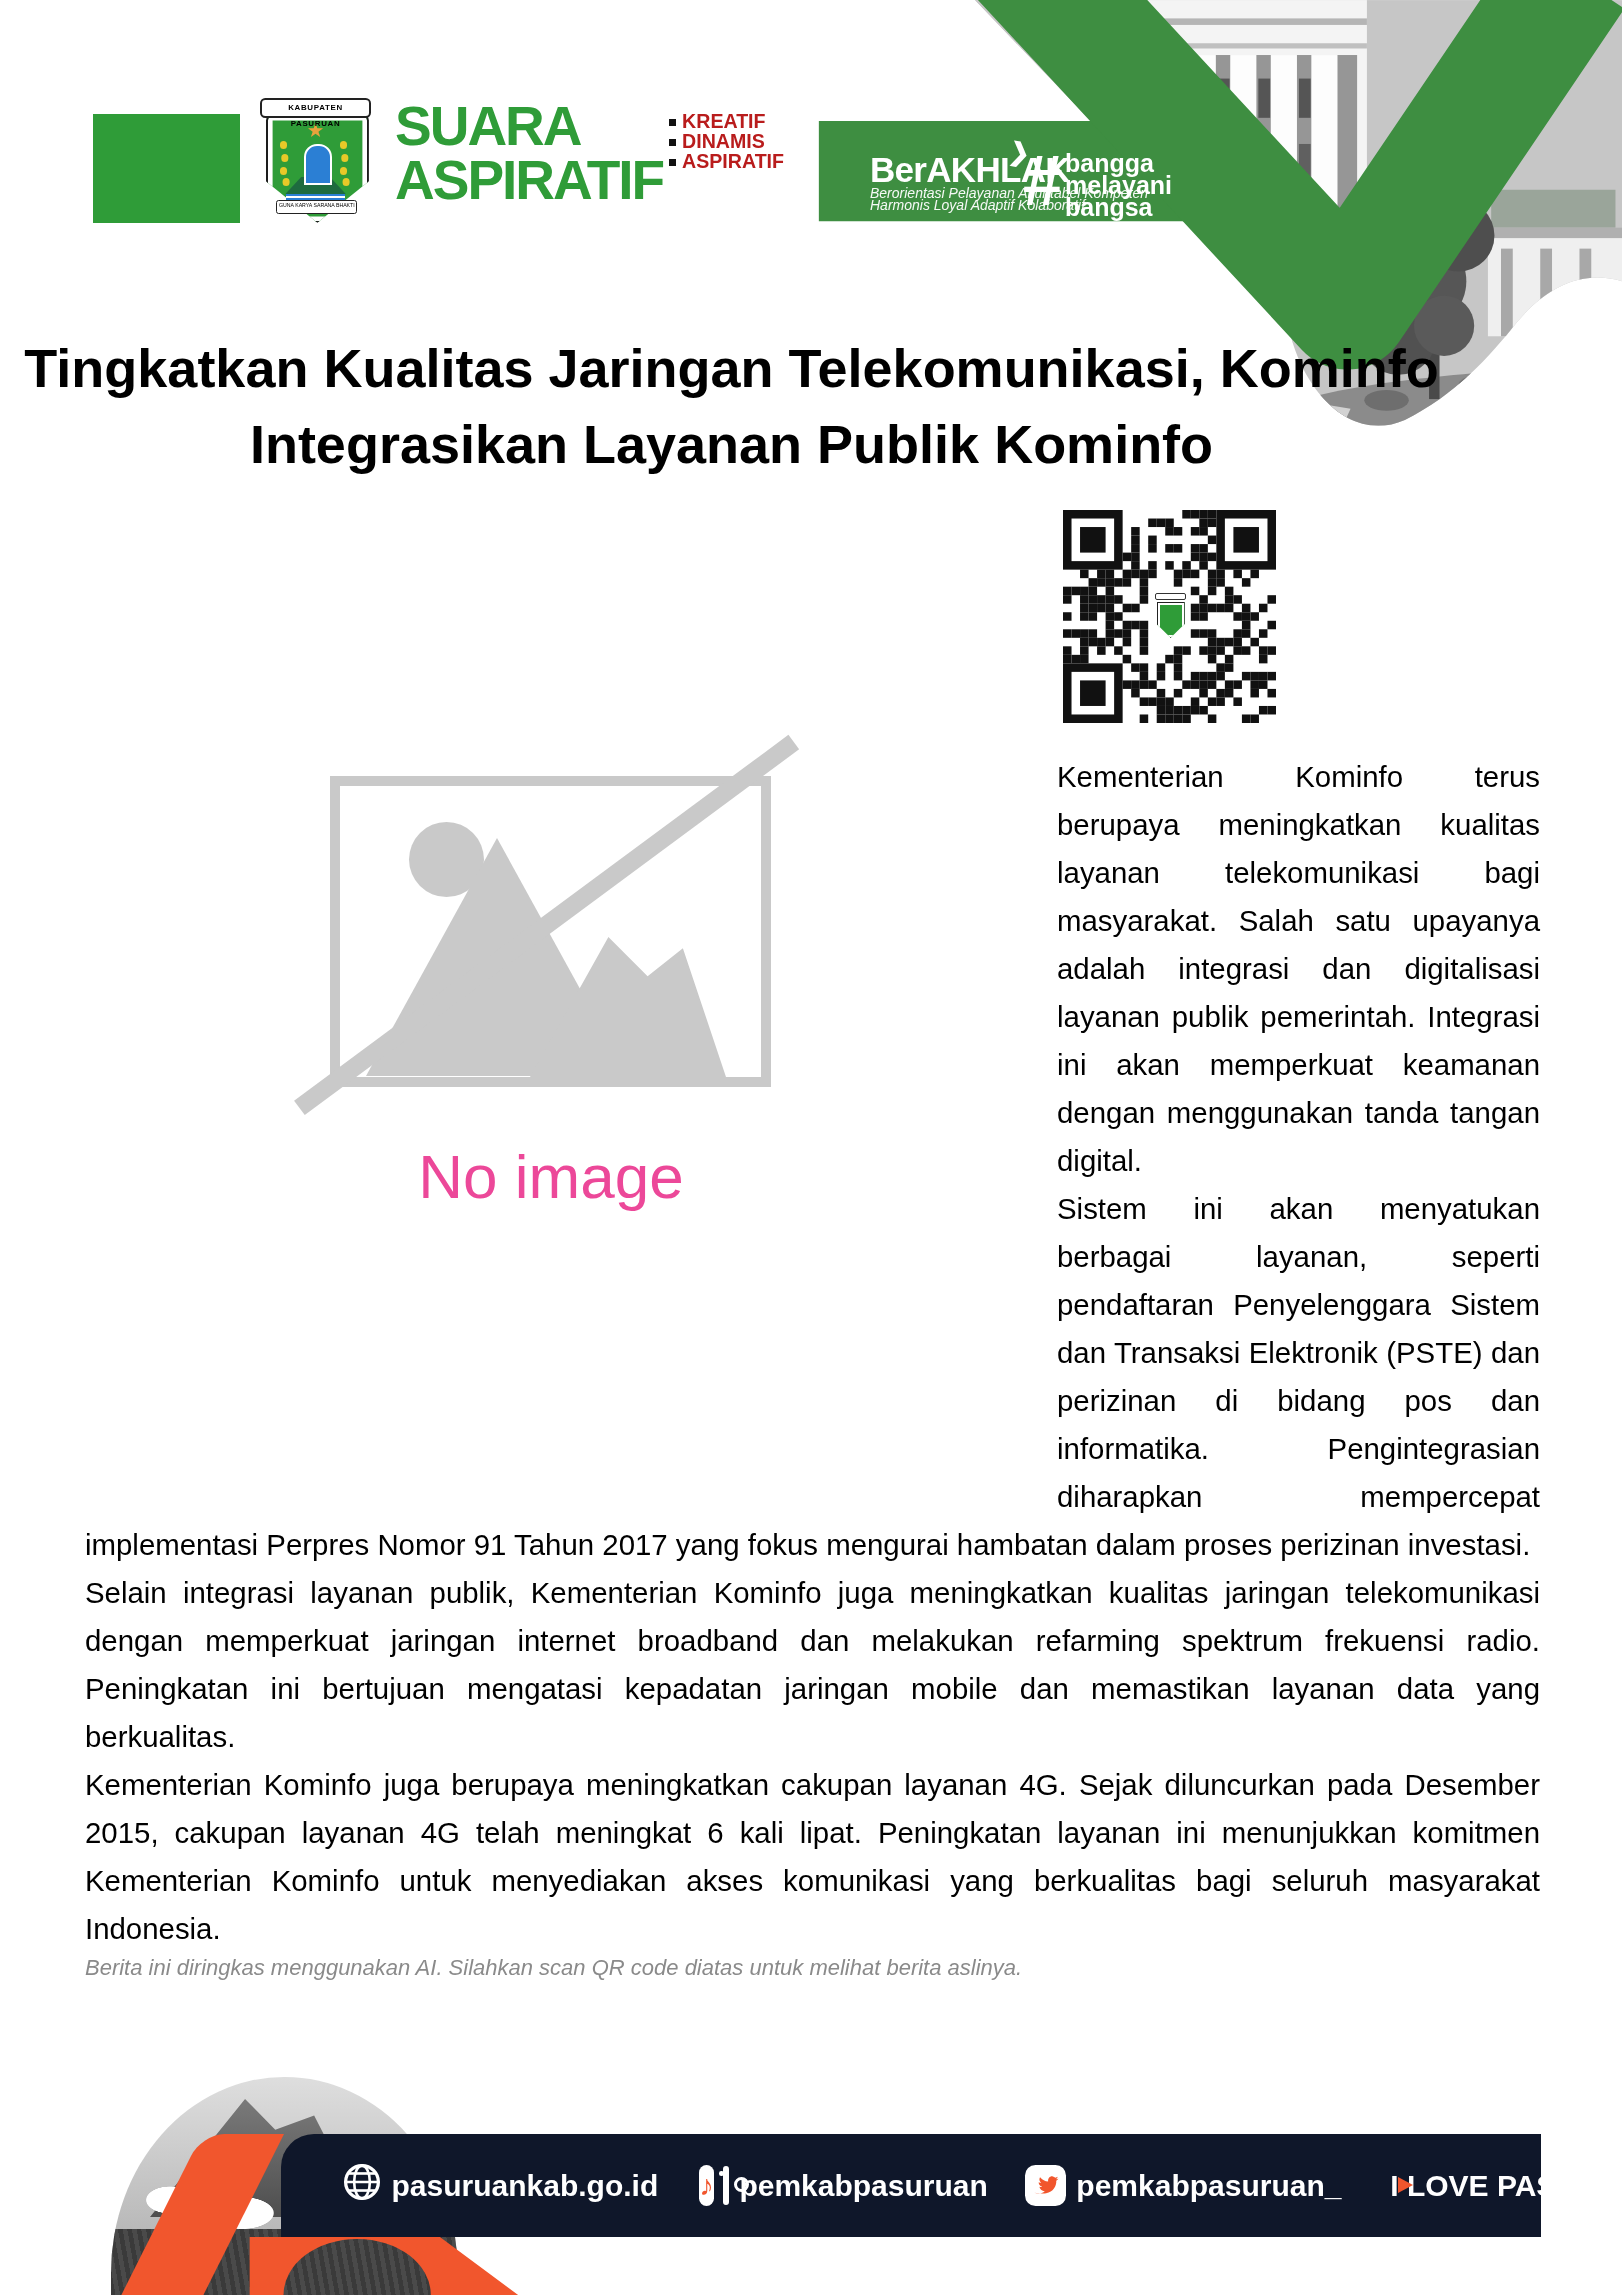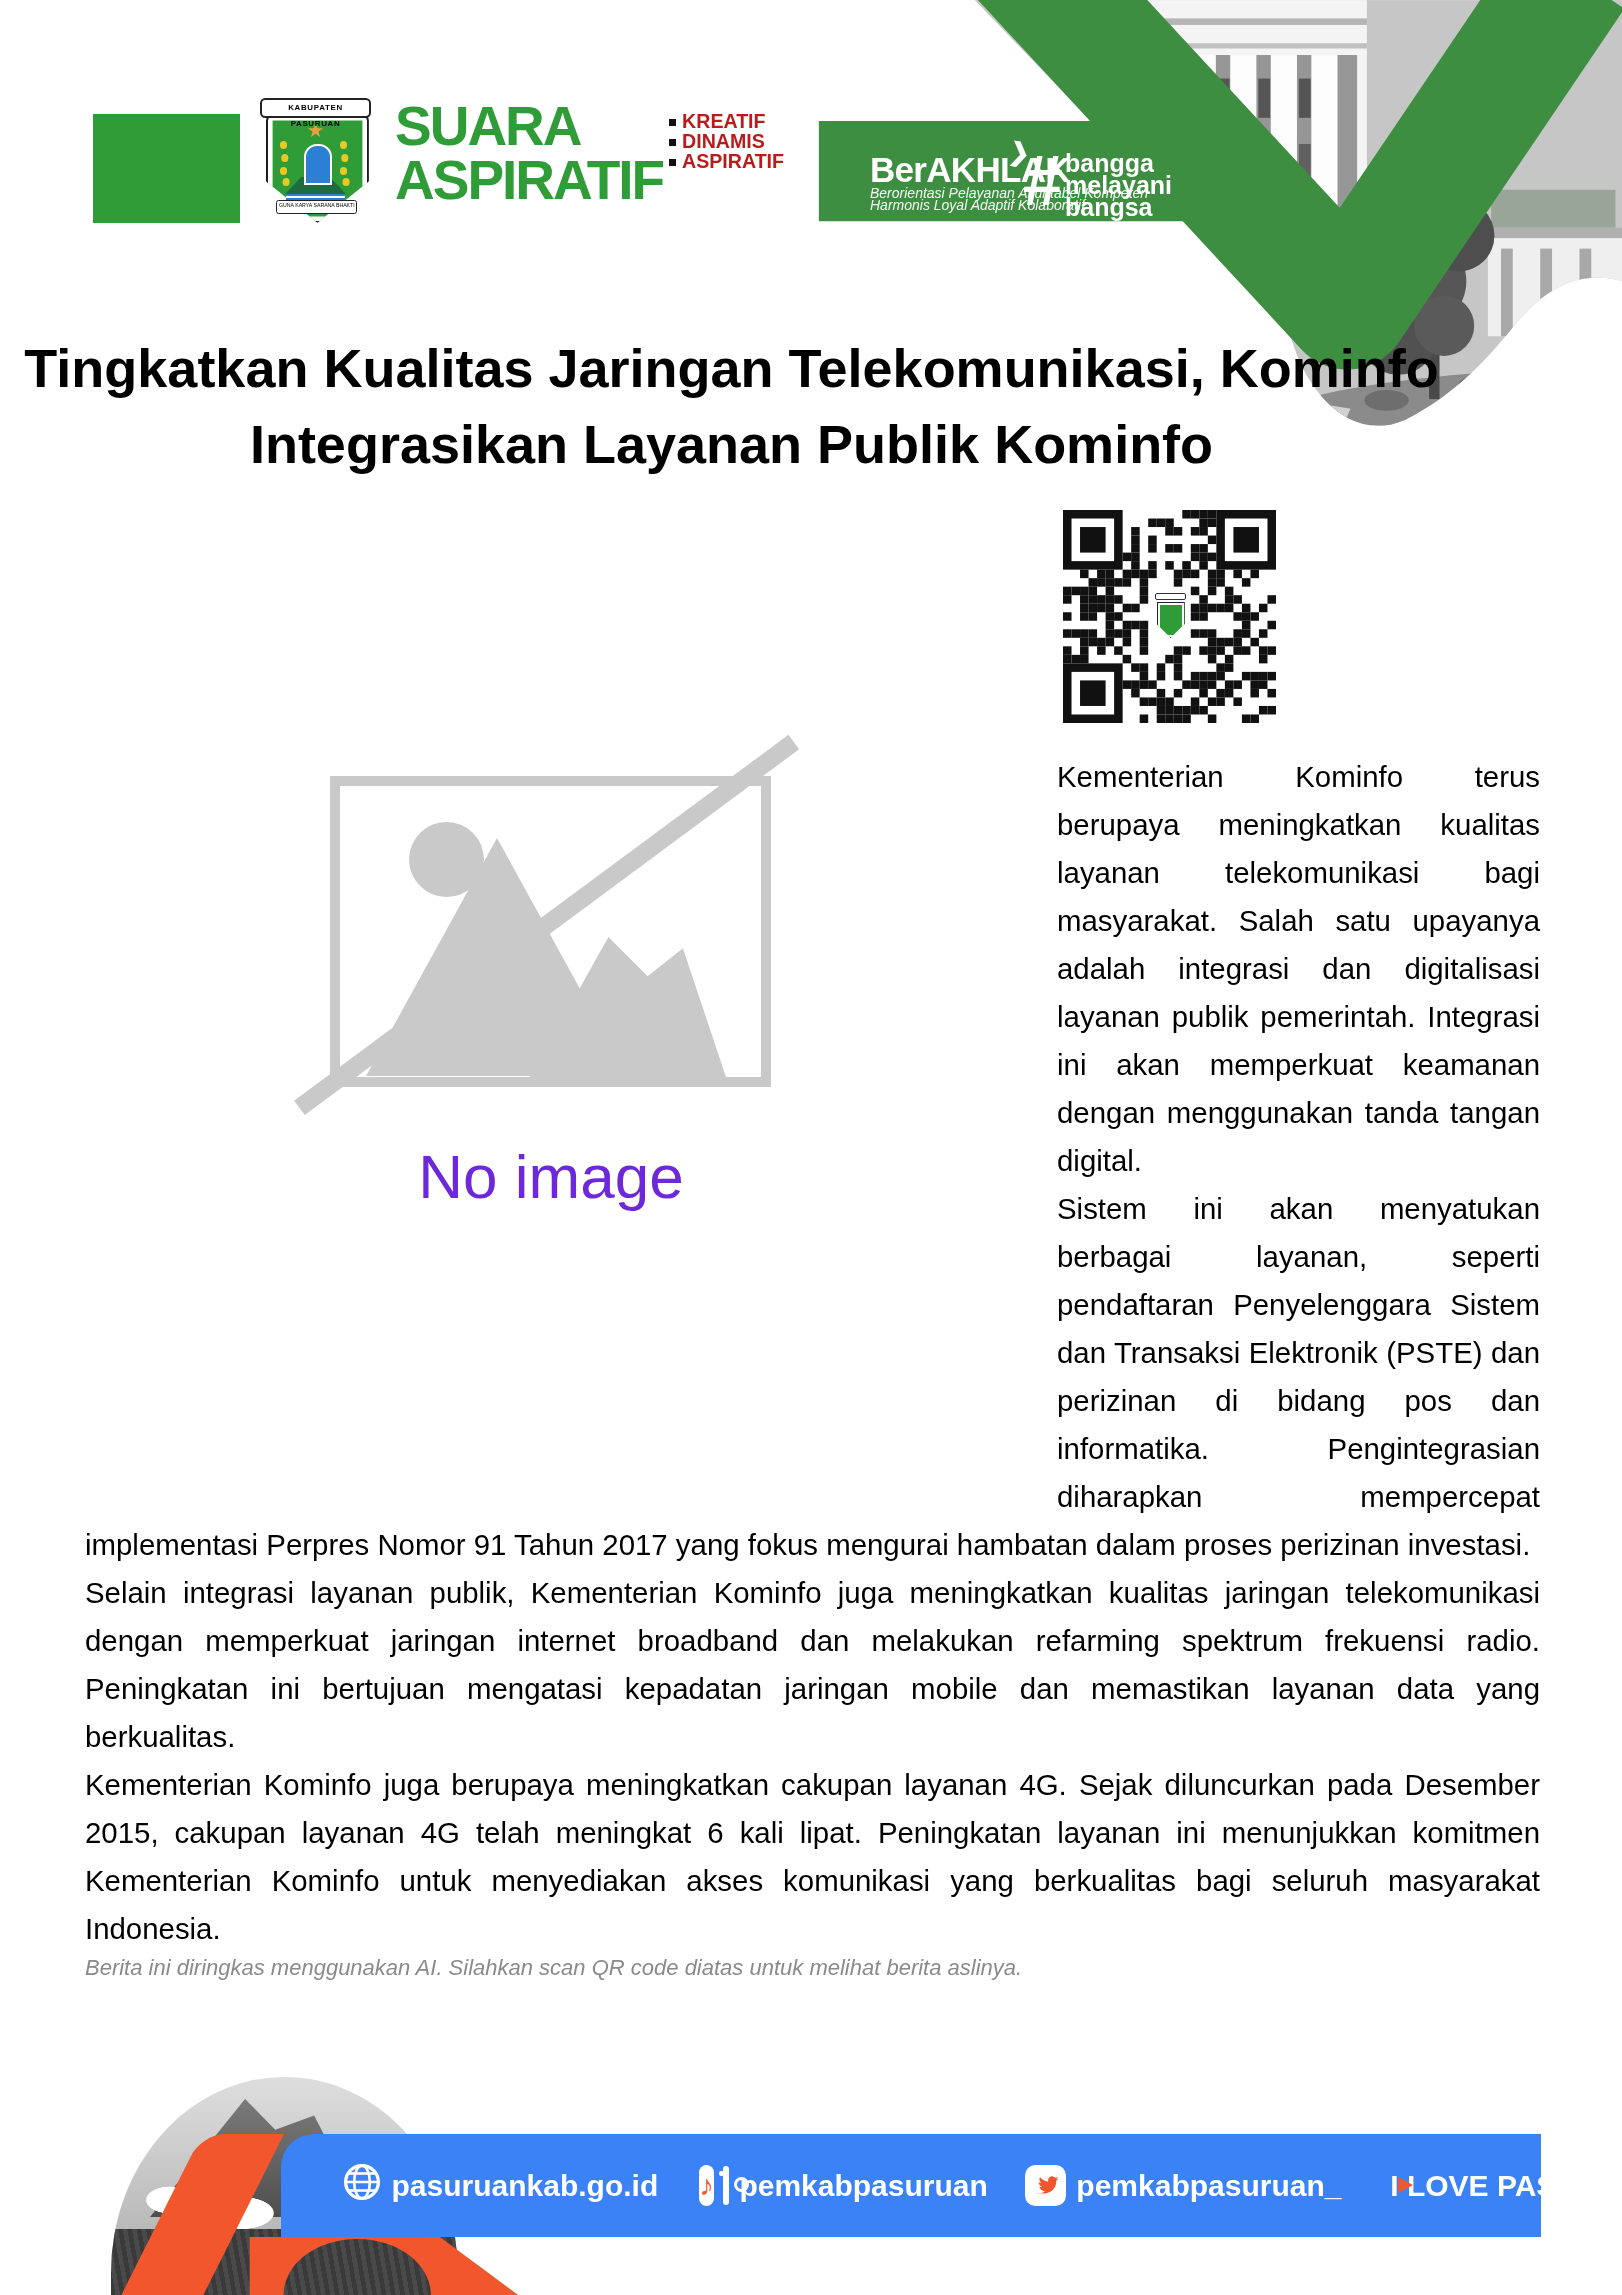--- a/index.html
+++ b/index.html
@@ -55,41 +55,41 @@
   .img-float{float:left;width:972px;height:734px;position:relative;}
   .ph-frame{position:absolute;left:245px;top:23px;width:421px;height:291px;border:10.5px solid #c9c9c9;}
   .ph-circle{position:absolute;left:69px;top:36px;width:75px;height:75px;border-radius:50%;background:#c9c9c9;}
   .ph-m1{position:absolute;left:26px;top:52px;width:262px;height:238px;background:#c9c9c9;
       clip-path:polygon(0 100%,50% 0,100% 100%);}
   .ph-m2{position:absolute;left:190px;top:151px;width:196px;height:140px;background:#c9c9c9;
       clip-path:polygon(0 100%,40% 0,60% 28%,78% 8%,100% 100%);}
   .ph-slash{position:absolute;left:154px;top:163px;width:615px;height:17.7px;background:#c9c9c9;
       transform:rotate(-36.5deg);}
   .ph-label{position:absolute;left:245px;top:400px;width:442px;text-align:center;
-      font-size:62px;color:#6d28d9;}
+      font-size:62px;color:#ec4899;}
   .footnote{margin-top:14.4px;font-size:22px;line-height:29px;font-style:italic;color:#8a8a8a;text-align:left;}
 
   
   .dome{left:111px;top:2077px;width:347px;height:219px;border-radius:173px 173px 0 0/196px 196px 0 0;
       overflow:hidden;background:linear-gradient(#dedede,#b9b9b9 70%);}
   .dome .peak{position:absolute;left:39px;top:22px;width:216px;height:118px;
       background:linear-gradient(#7a7a7a,#4e4e4e);clip-path:polygon(0 100%,44% 0,58% 26%,76% 14%,100% 100%);}
   .dome .ridge{position:absolute;left:183px;top:79px;width:164px;height:79px;background:#8b8b8b;
       clip-path:polygon(0 100%,30% 0,70% 30%,100% 70%,100% 100%);}
   .dome .clouds{position:absolute;left:0;top:84px;width:347px;height:79px;
       background:radial-gradient(39px 22px at 59px 39px,#fff 60%,transparent 62%),
                  radial-gradient(52px 26px at 131px 52px,#fff 60%,transparent 62%),
                  radial-gradient(46px 23.6px at 222px 36px,#f4f4f4 60%,transparent 62%),
                  radial-gradient(59px 27.5px at 301px 56px,#ececec 60%,transparent 62%);}
   .dome .ground{position:absolute;left:0;top:152px;width:347px;height:67px;
       background:repeating-linear-gradient(80deg,#3a3a3a 0 4.6px,#4a4a4a 4.6px 9.2px);}
   .ft-stroke{left:202px;top:2134px;width:82px;height:162px;background:#f1562d;
       transform:skewX(-26.6deg);transform-origin:top left;border-radius:22px 0 0 0;}
   .ft-underband{left:249px;top:2237px;width:275px;height:58px;}
-  .ft-band{left:281px;top:2134px;width:1260px;height:103px;background:#3b82f6;border-radius:33px 0 0 0;
+  .ft-band{left:281px;top:2134px;width:1260px;height:103px;background:#0f172a;border-radius:33px 0 0 0;
       display:flex;align-items:center;color:#fff;font-weight:bold;font-size:30px;z-index:4;}
   .ft-band .txt{white-space:nowrap;letter-spacing:0;}
   .icon{display:inline-block;position:relative;}
   .ic-tiktok{width:41px;height:41px;background:#fff;border-radius:10.5px;text-align:center;
       line-height:41px;color:#f1562d;font-size:29px;font-weight:bold;}
   .ic-insta{width:33px;height:33px;border:3.9px solid #fff;border-radius:10.5px;}
   .ic-insta:before{content:"";position:absolute;left:7.9px;top:7.9px;width:9.2px;height:9.2px;
       border:3.9px solid #fff;border-radius:50%;}
   .ic-insta:after{content:"";position:absolute;right:2px;top:2px;width:4.6px;height:4.6px;border-radius:50%;background:#fff;}
   .ic-twitter{width:41px;height:41px;background:#fff;border-radius:10.5px;}

